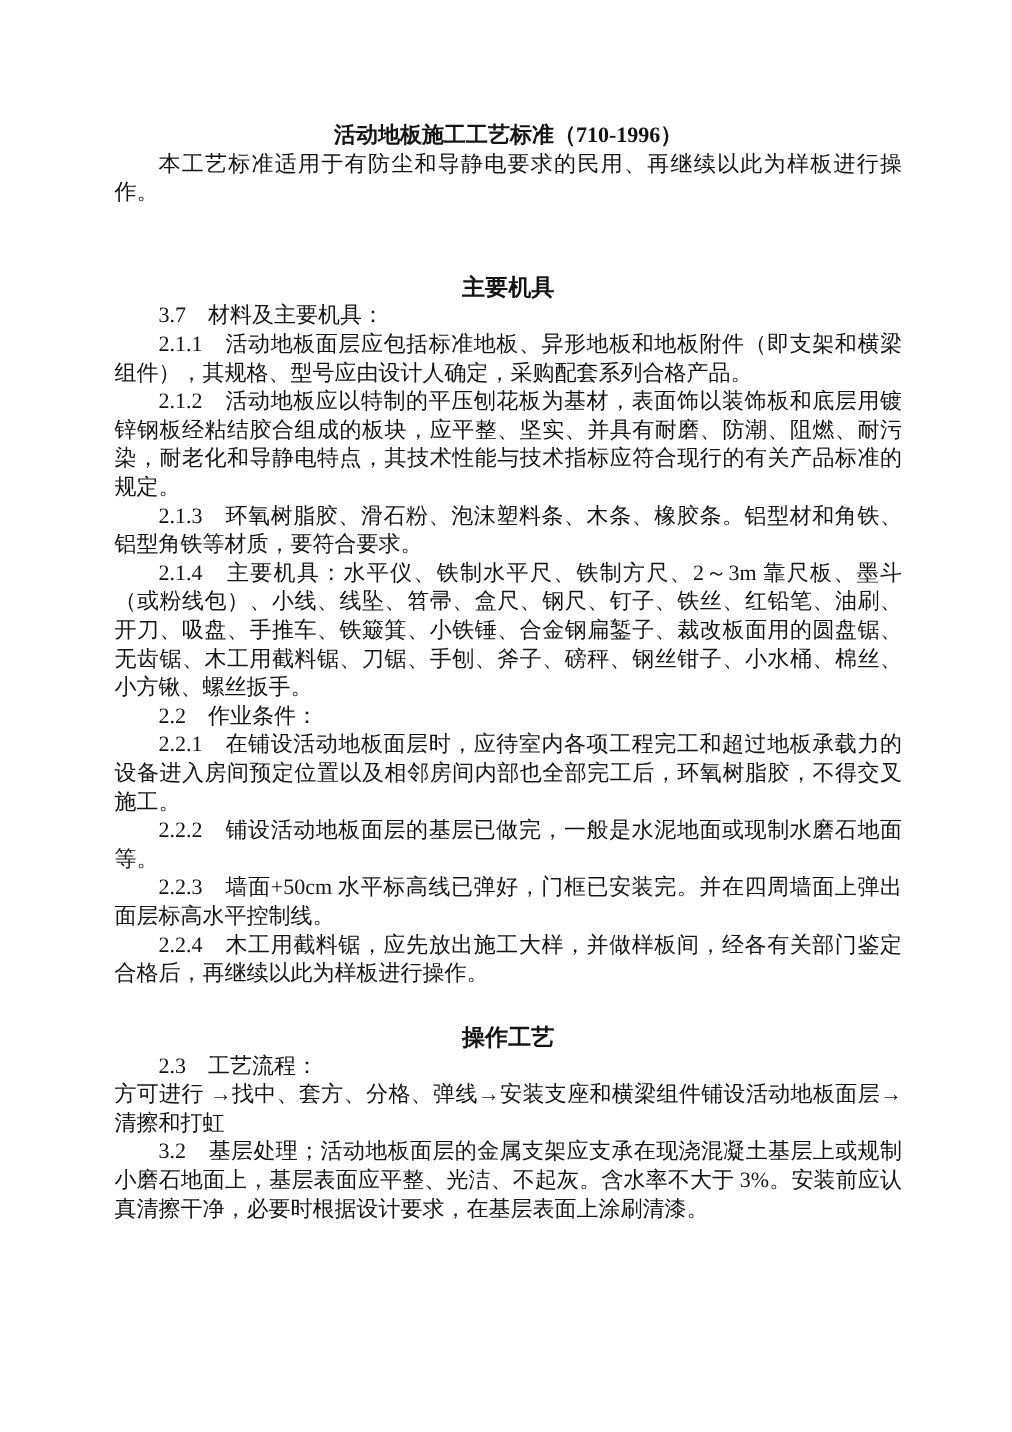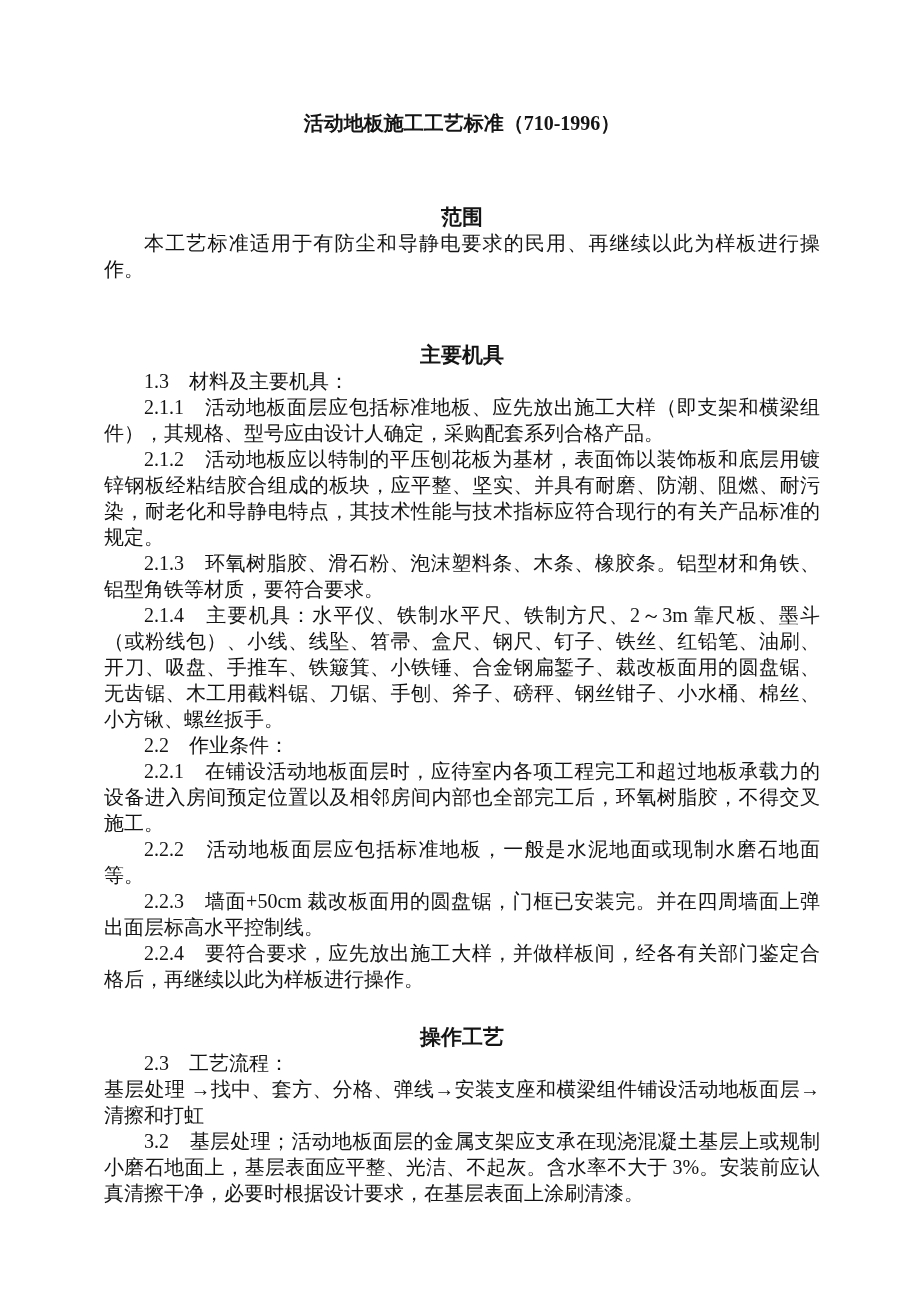--- a/index.html
+++ b/index.html
@@ -49,39 +49,38 @@
 </style>
 </head>
 <body>
 
 <div class="page">
   <div class="content">
 
     <h1 class="doc-title">活动地板施工工艺标准（710-1996）</h1>
 
     <section>
-      <h2 class="sec-heading heading-scope">范围</h2>
       <p class="para">本工艺标准适用于有防尘和导静电要求的民用、再继续以此为样板进行操作。</p>
     </section>
 
     <section>
       <h2 class="sec-heading heading-prep">主要机具</h2>
-      <p class="para">1.3　材料及主要机具：</p>
-      <p class="para">2.1.1　活动地板面层应包括标准地板、应先放出施工大样（即支架和横梁组件），其规格、型号应由设计人确定，采购配套系列合格产品。</p>
+      <p class="para">3.7　材料及主要机具：</p>
+      <p class="para">2.1.1　活动地板面层应包括标准地板、异形地板和地板附件（即支架和横梁组件），其规格、型号应由设计人确定，采购配套系列合格产品。</p>
       <p class="para">2.1.2　活动地板应以特制的平压刨花板为基材，表面饰以装饰板和底层用镀锌钢板经粘结胶合组成的板块，应平整、坚实、并具有耐磨、防潮、阻燃、耐污染，耐老化和导静电特点，其技术性能与技术指标应符合现行的有关产品标准的规定。</p>
       <p class="para">2.1.3　环氧树脂胶、滑石粉、泡沫塑料条、木条、橡胶条。铝型材和角铁、铝型角铁等材质，要符合要求。</p>
       <p class="para">2.1.4　主要机具：水平仪、铁制水平尺、铁制方尺、2～3m 靠尺板、墨斗（或粉线包）、小线、线坠、笤帚、盒尺、钢尺、钉子、铁丝、红铅笔、油刷、开刀、吸盘、手推车、铁簸箕、小铁锤、合金钢扁錾子、裁改板面用的圆盘锯、无齿锯、木工用截料锯、刀锯、手刨、斧子、磅秤、钢丝钳子、小水桶、棉丝、小方锹、螺丝扳手。</p>
       <p class="para">2.2　作业条件：</p>
       <p class="para">2.2.1　在铺设活动地板面层时，应待室内各项工程完工和超过地板承载力的设备进入房间预定位置以及相邻房间内部也全部完工后，环氧树脂胶，不得交叉施工。</p>
-      <p class="para">2.2.2　活动地板面层应包括标准地板，一般是水泥地面或现制水磨石地面等。</p>
-      <p class="para">2.2.3　墙面+50cm 裁改板面用的圆盘锯，门框已安装完。并在四周墙面上弹出面层标高水平控制线。</p>
-      <p class="para">2.2.4　要符合要求，应先放出施工大样，并做样板间，经各有关部门鉴定合格后，再继续以此为样板进行操作。</p>
+      <p class="para">2.2.2　铺设活动地板面层的基层已做完，一般是水泥地面或现制水磨石地面等。</p>
+      <p class="para">2.2.3　墙面+50cm 水平标高线已弹好，门框已安装完。并在四周墙面上弹出面层标高水平控制线。</p>
+      <p class="para">2.2.4　木工用截料锯，应先放出施工大样，并做样板间，经各有关部门鉴定合格后，再继续以此为样板进行操作。</p>
     </section>
 
     <section>
       <h2 class="sec-heading heading-op">操作工艺</h2>
       <p class="para">2.3　工艺流程：</p>
-      <p class="para no-indent">基层处理 →找中、套方、分格、弹线→安装支座和横梁组件铺设活动地板面层→清擦和打虹</p>
+      <p class="para no-indent">方可进行 →找中、套方、分格、弹线→安装支座和横梁组件铺设活动地板面层→清擦和打虹</p>
       <p class="para">3.2　基层处理；活动地板面层的金属支架应支承在现浇混凝土基层上或规制小磨石地面上，基层表面应平整、光洁、不起灰。含水率不大于 3%。安装前应认真清擦干净，必要时根据设计要求，在基层表面上涂刷清漆。</p>
     </section>
 
   </div>
 </div>
 
 </body></html>

